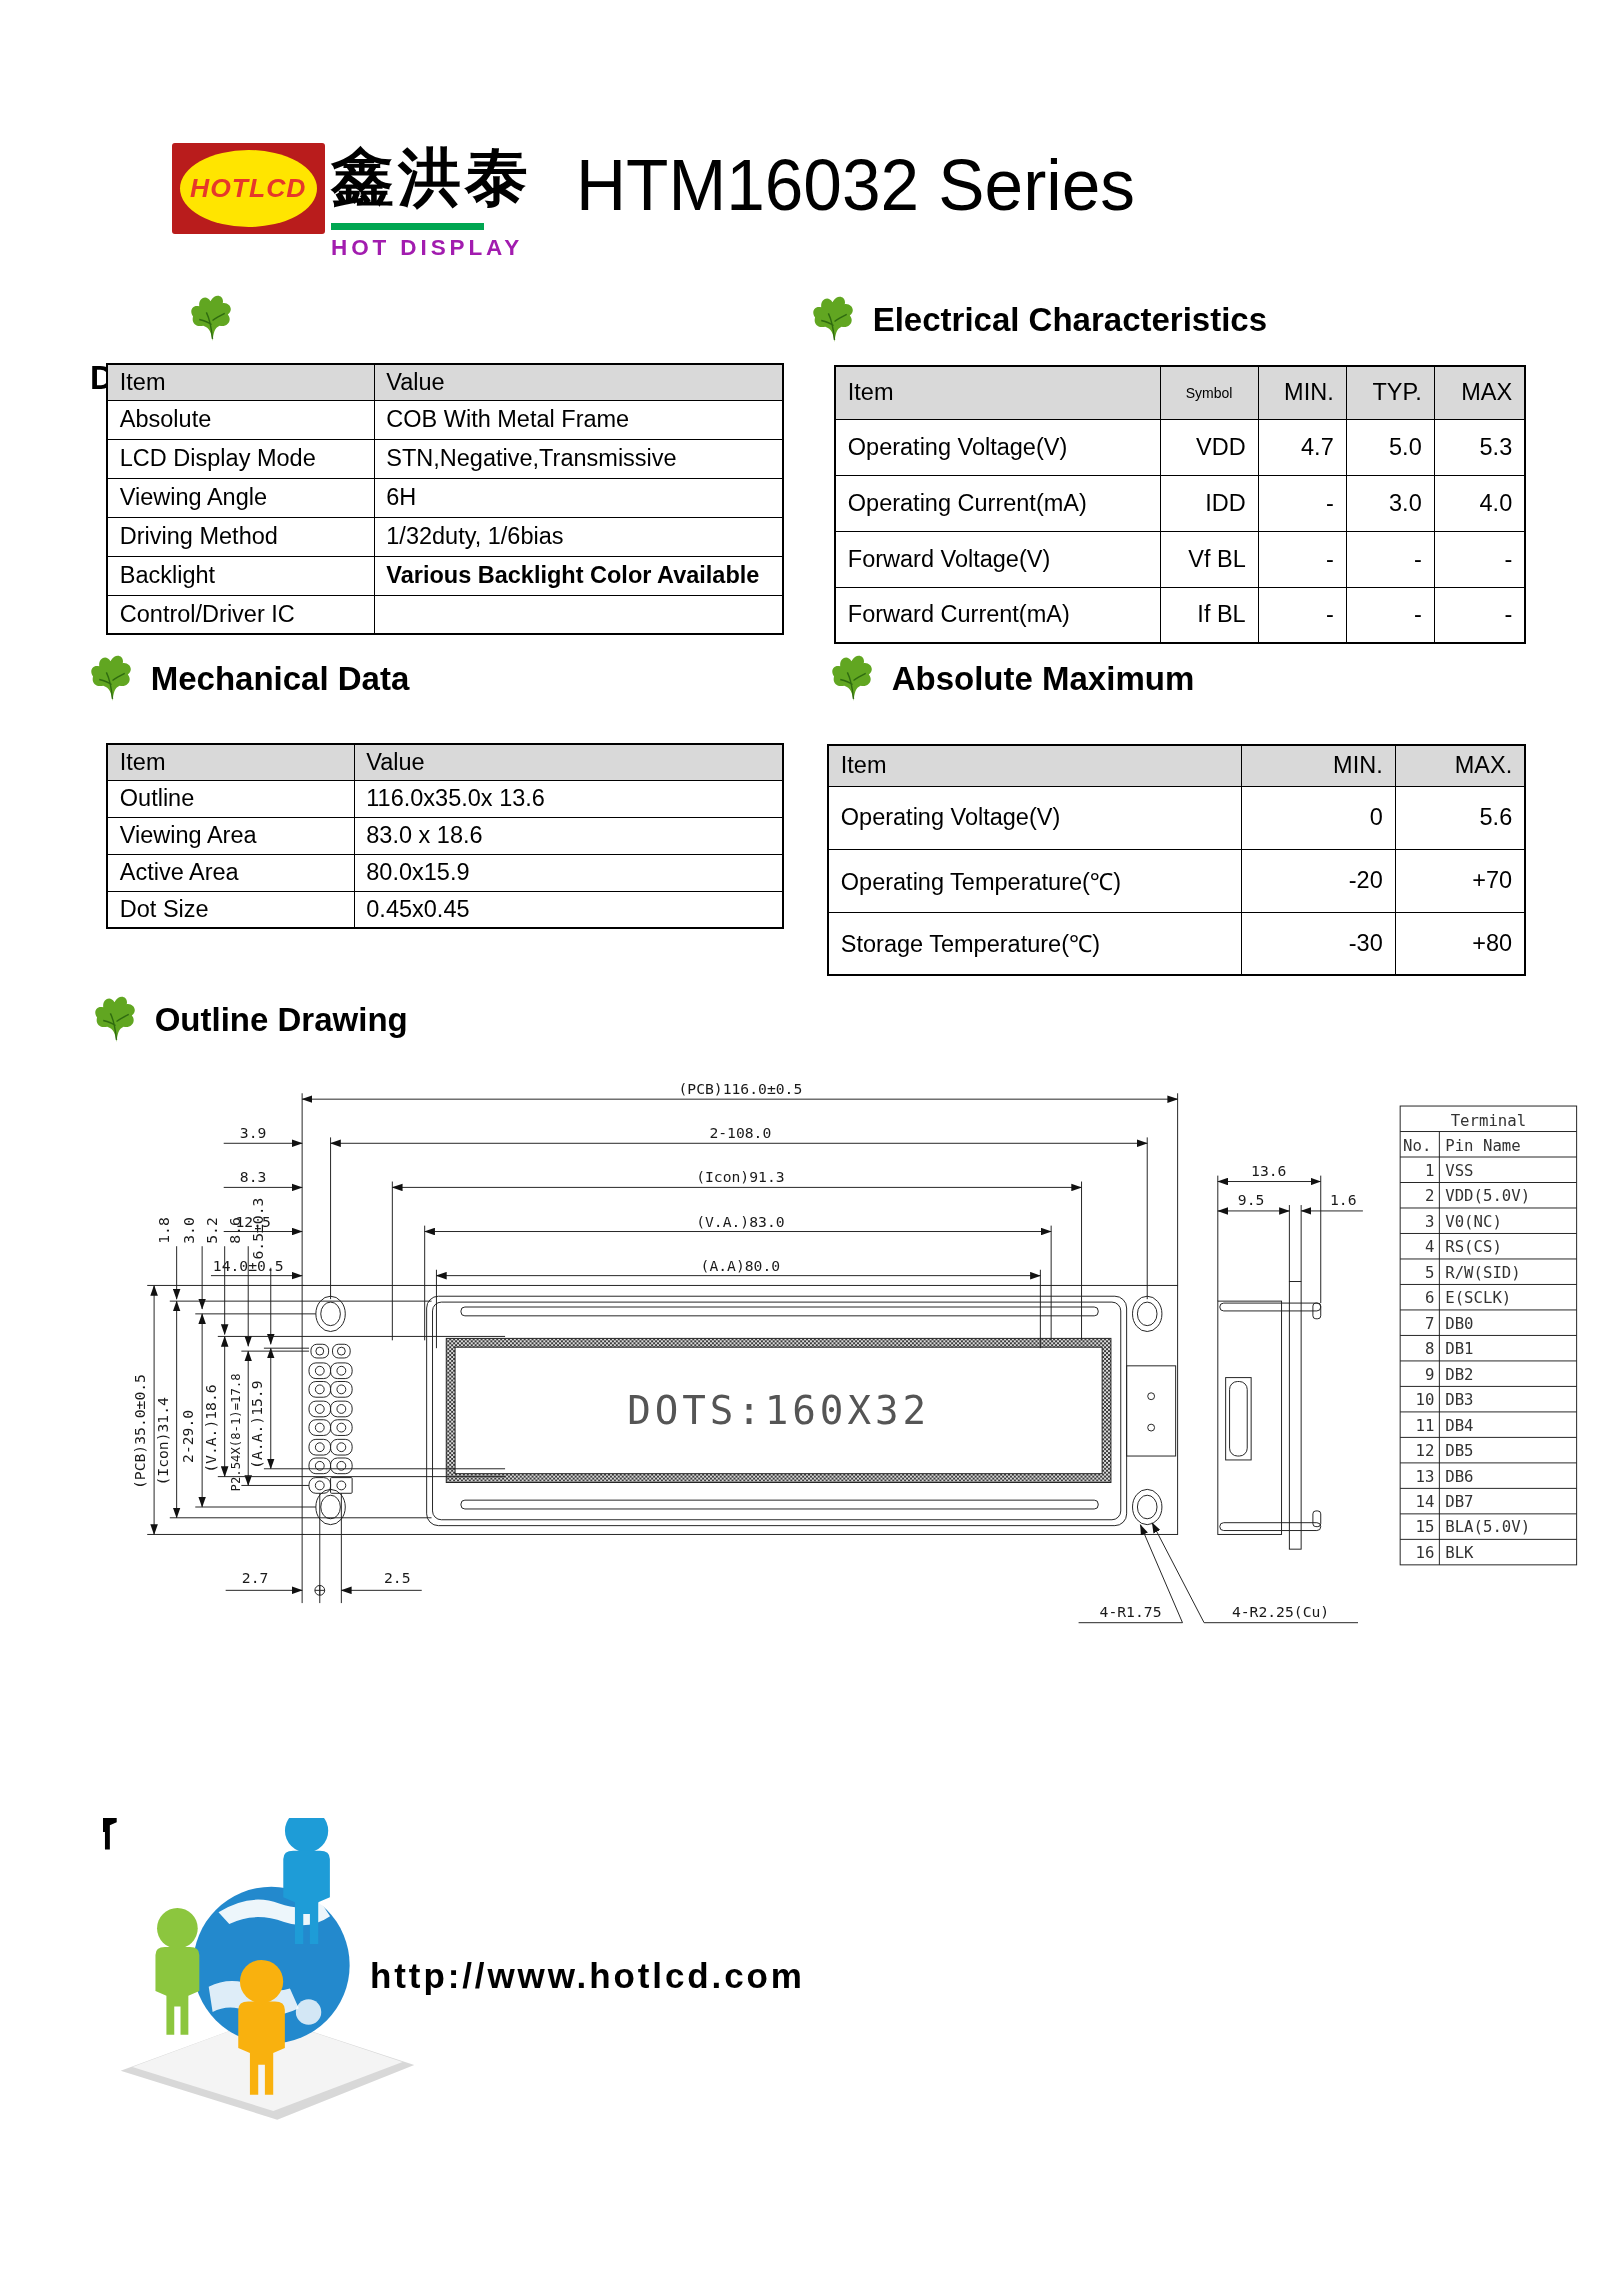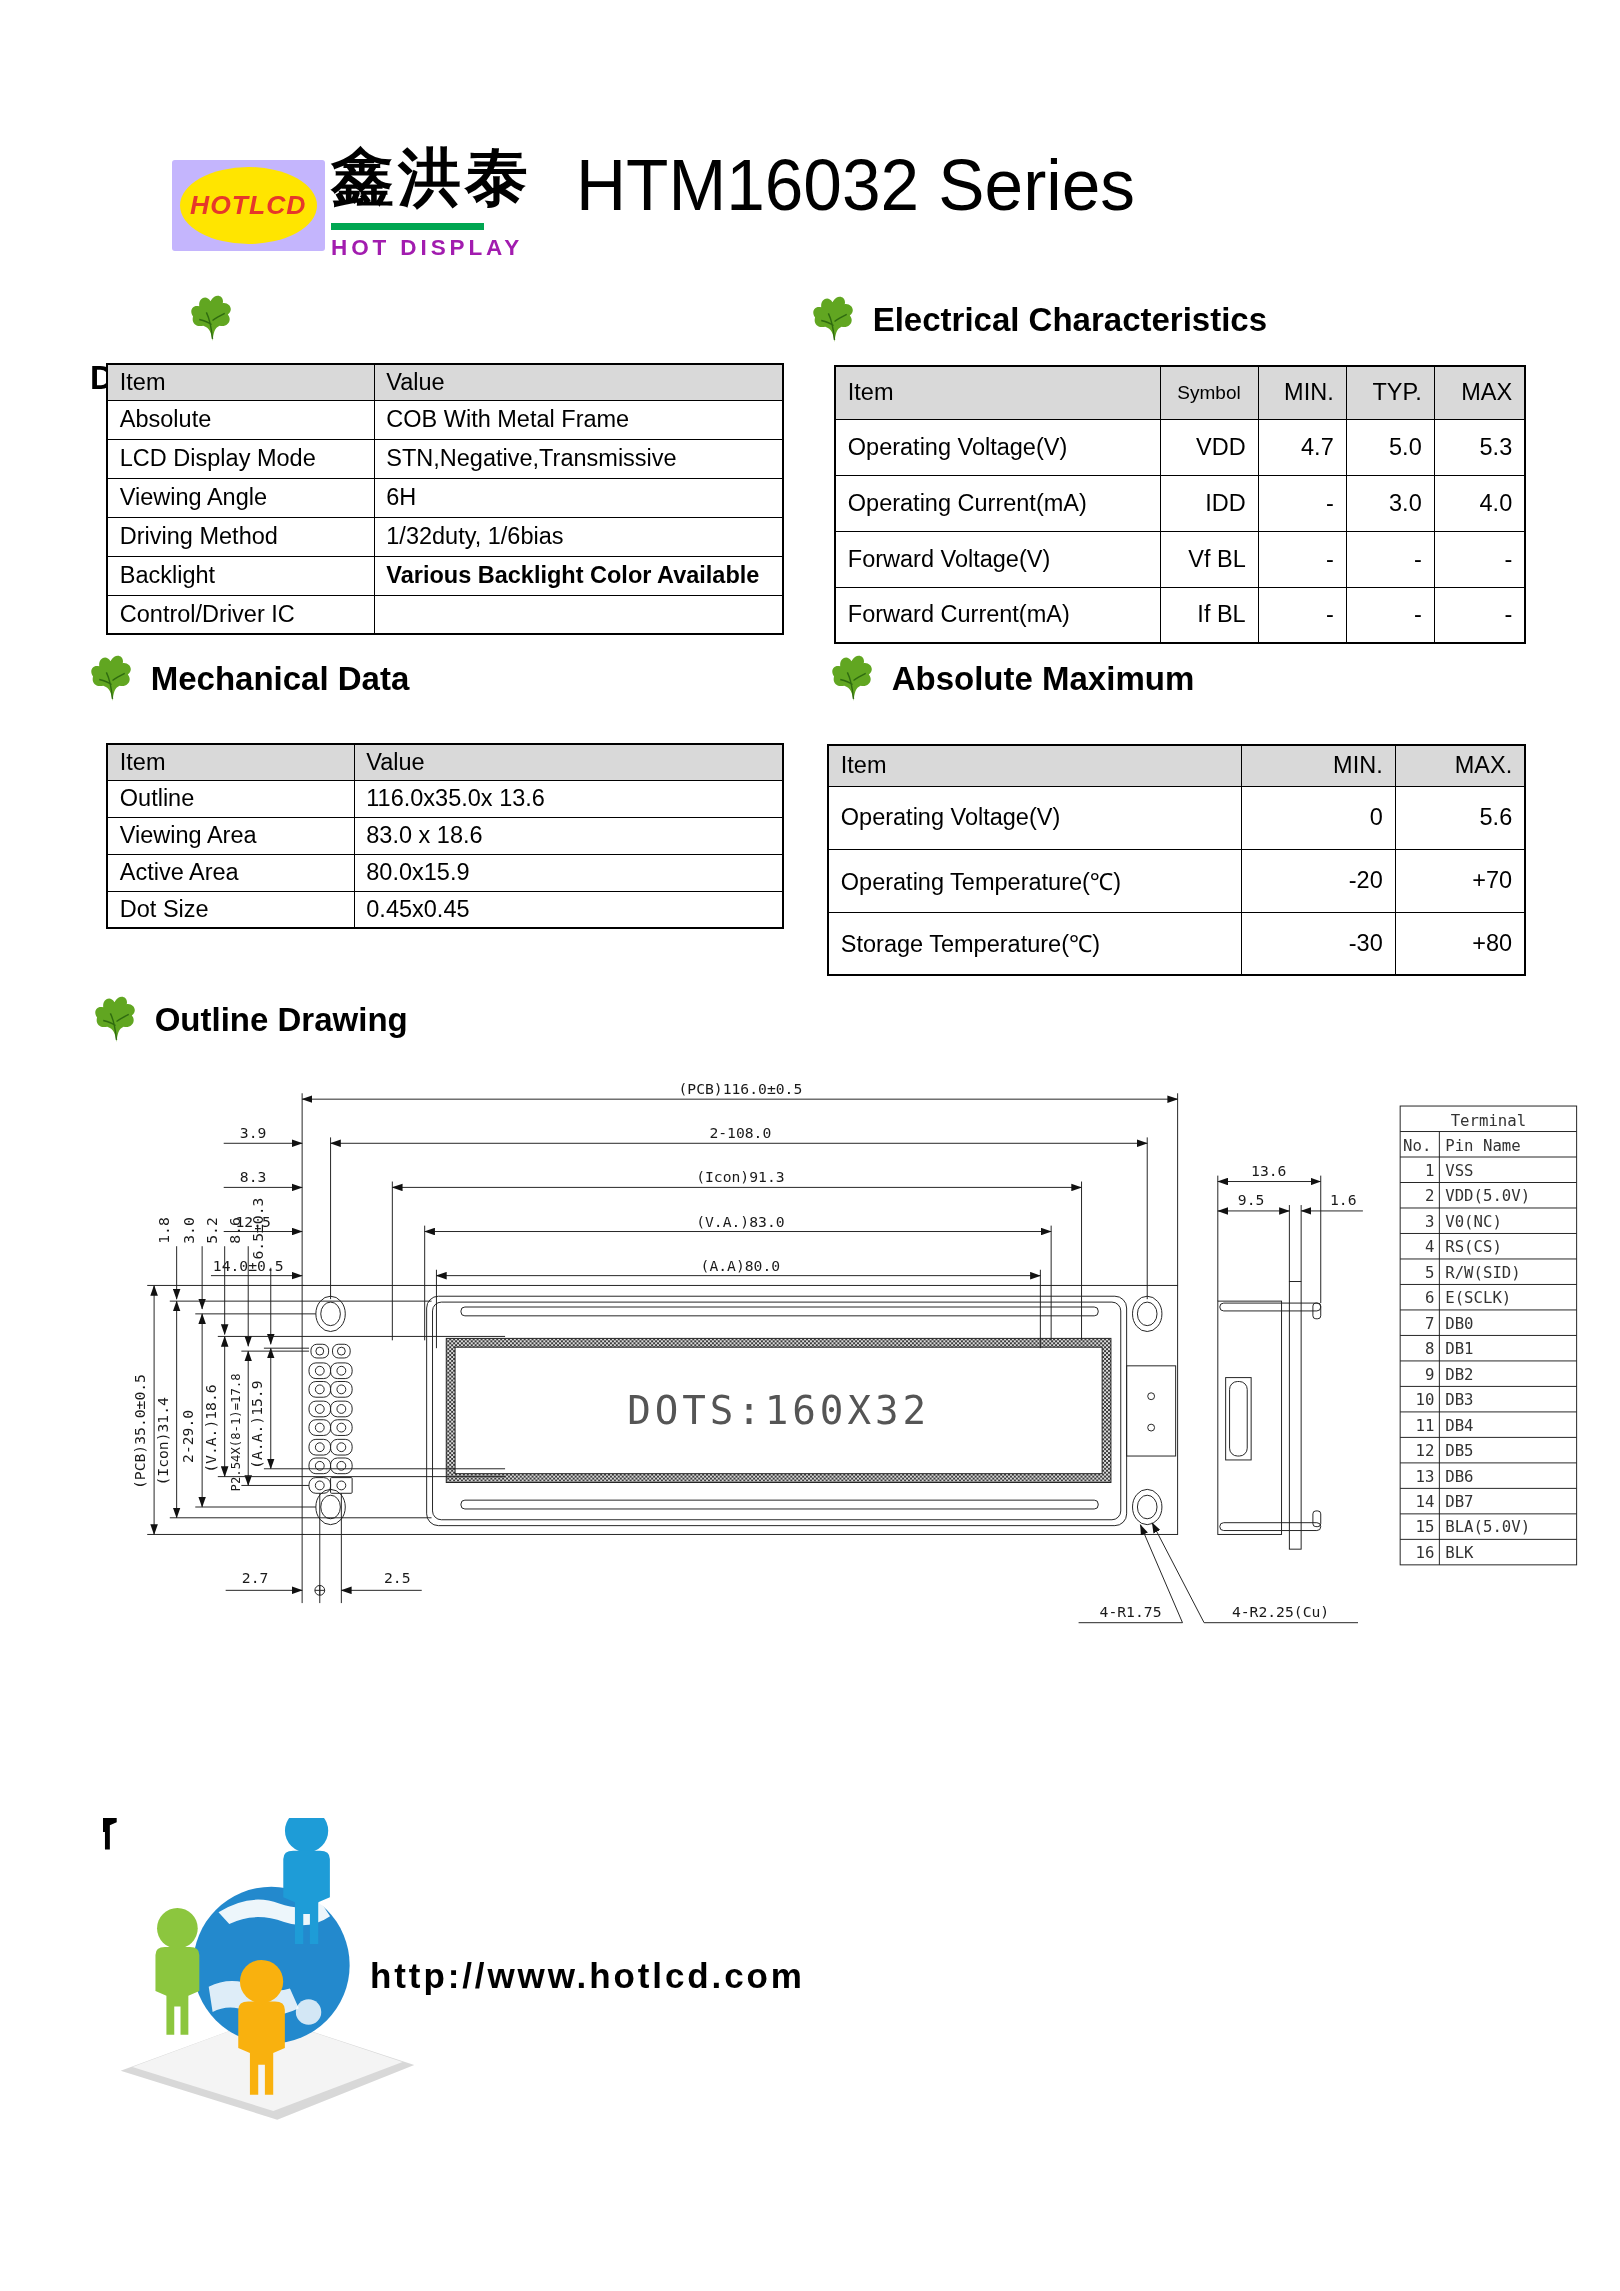--- a/index.html
+++ b/index.html
@@ -1,41 +1,41 @@
 <!DOCTYPE html>
 <html><head>
 <meta charset="utf-8">
 <style>
   html,body{margin:0;padding:0;background:#888;}
   #page{position:relative;width:1620px;height:2292px;background:#fff;overflow:hidden;
         font-family:"Liberation Sans",sans-serif;color:#000;}
   .abs{position:absolute;}
 
   
-  #logo-box{left:172px;top:160px;width:153px;height:91px;background:#c4b5fd;border-radius:2.9px;}
+  #logo-box{left:172px;top:143px;width:153px;height:91px;background:#b91c1c;border-radius:2.9px;}
   #logo-ellipse{left:7.8px;top:6.9px;width:137px;height:77px;background:#ffe500;border-radius:50%;
                 display:flex;align-items:center;justify-content:center;}
   #logo-mark{font:italic bold 26.5px "Liberation Sans",sans-serif;color:#e6382a;letter-spacing:1px;}
   #logo-cjk{left:331px;top:143px;font:bold 63px "Liberation Sans",sans-serif;letter-spacing:3.9px;line-height:1.1;}
   #logo-bar{left:331px;top:223px;width:153px;height:6.9px;background:#00a651;}
   #logo-tag{left:331px;top:235px;font:bold 22.5px "Liberation Sans",sans-serif;color:#a21caf;letter-spacing:3.9px;}
   #doc-title{left:576px;top:143px;font:400 73px "Liberation Sans",sans-serif;transform:scaleX(.95);transform-origin:left top;white-space:nowrap;}
 
   
   .sec{position:absolute;display:flex;align-items:center;gap:15.7px;height:51px;
        font:bold 33px "Liberation Sans",sans-serif;}
   .sec svg{width:45px;height:49px;flex:0 0 auto;}
 
   
   table.tbl{position:absolute;border-collapse:collapse;table-layout:fixed;
             font-size:23.5px;color:#000;border:2px solid #000;}
   table.tbl th,table.tbl td{border:1px solid #000;padding:0 11.8px;white-space:nowrap;overflow:hidden;}
   table.tbl th{background:#d9d9d9;font-weight:normal;text-align:left;}
   table.tbl td.c,table.tbl th.c{text-align:right;}
-  table.tbl th.sym{font-size:19px;text-align:center;margin-top:8px;}
+  table.tbl th.sym{font-size:14px;text-align:center;margin-top:8px;}
   #t-df tr{height:39px;} #t-df tr.hdr{height:36px;}
   #t-me tr{height:37px;} #t-me tr.hdr{height:36px;}
   #t-el tr{height:56px;} #t-el tr.hdr{height:53px;}
   #t-ab tr{height:63px;} #t-ab tr.hdr{height:41px;}
   td.b{font-weight:bold;}
 
   
   #draw{left:59px;top:1054px;width:1549px;height:657px;}
   #draw line,#draw path.ln,#draw rect.ln,#draw ellipse.ln,#draw circle.ln,#draw polyline.ln
       {stroke:#222;stroke-width:1;fill:none;}

